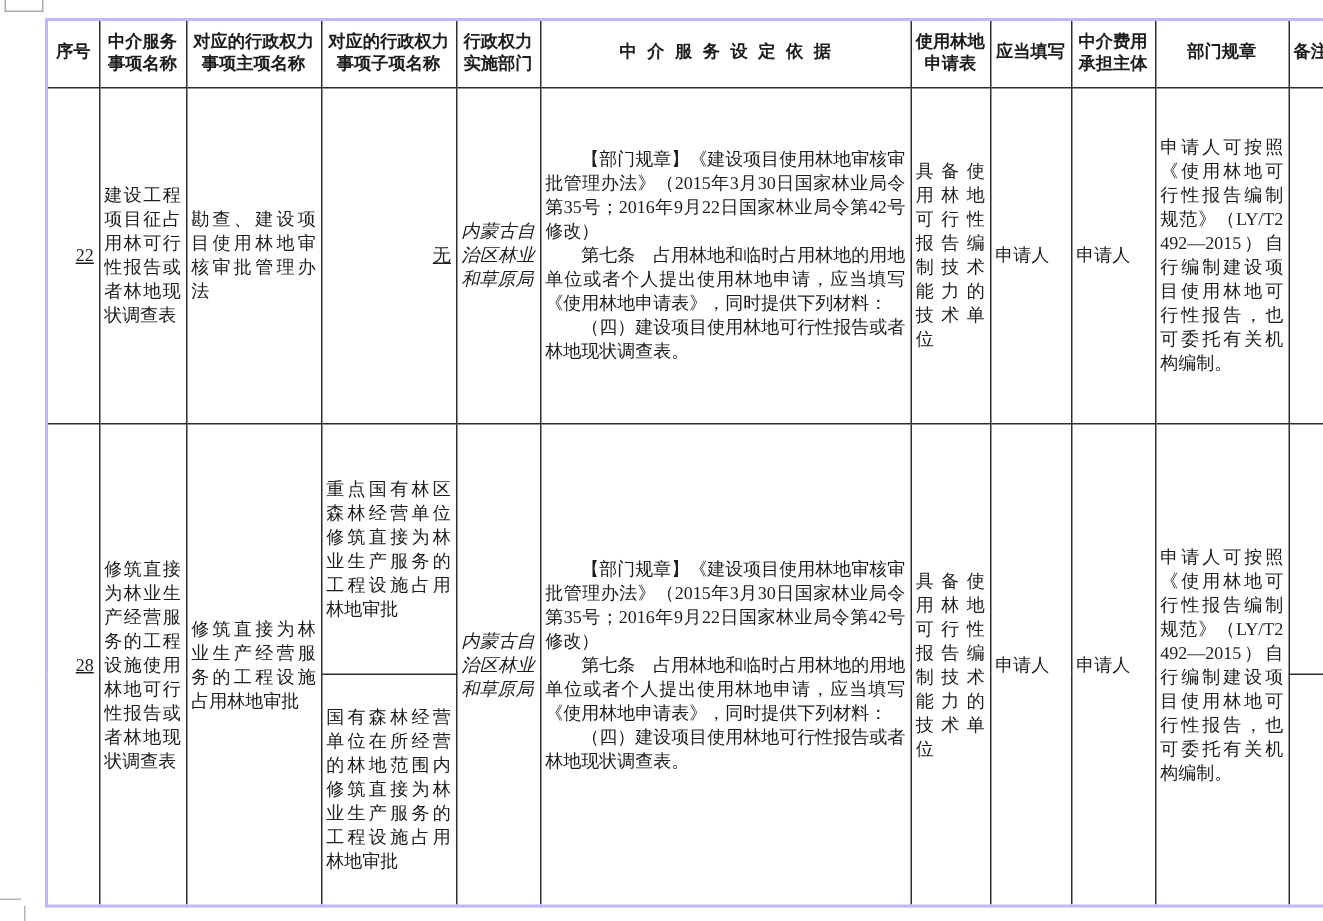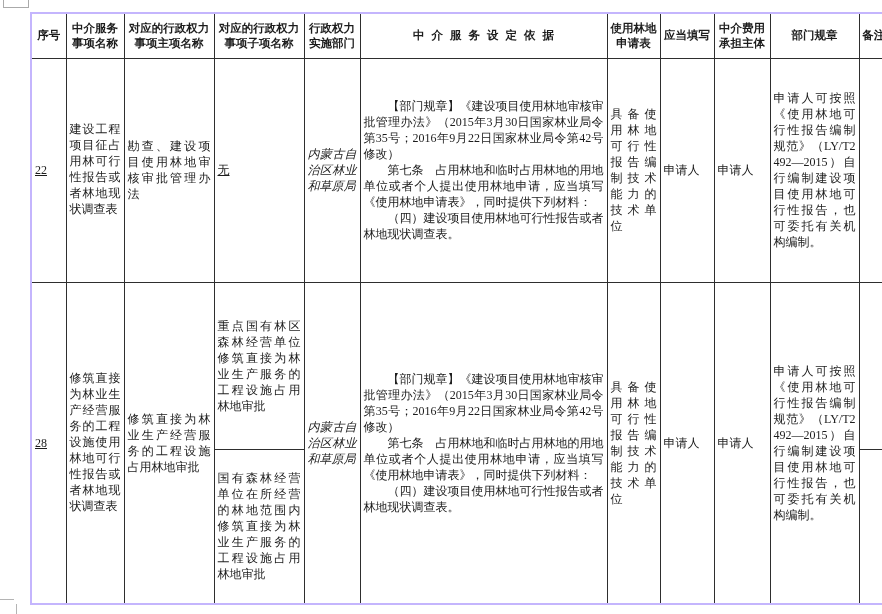--- a/index.html
+++ b/index.html
@@ -20,23 +20,23 @@
     padding:0 3px;
     overflow:hidden;
     font-weight:normal;
   }
   .doc-table th{
     font-family:"Liberation Sans","DejaVu Sans",sans-serif;
     font-weight:bold;font-size:11.5px;line-height:15px;
     text-align:center;padding:0 1px;
   }
   th.sp{letter-spacing:7px;padding-left:8px;}
-  .c{text-align:left;text-decoration:underline;}
+  .c{text-align:right;text-decoration:underline;}
   .j{text-align:justify;word-break:break-all;}
-  .name-cell{padding:0 3px;font-family:Liberation Mono, monospace;}
+  .name-cell{padding:0 3px;}
   .agency-cell{padding:0 1px;}
   .dept-cell{padding:0 2px;font-style:italic;}
   .basis-cell{padding:0 4px;}
   .decision-cell{padding:0 2px;margin-left:16px;}
   .basis-p{margin:0;text-indent:2em;text-align:justify;word-break:break-all;}
   .plain{padding:0 4px;}
   
   .frag{position:absolute;background:transparent;}
   .frag-topleft{left:3px;top:-2px;width:24px;height:9px;
     border-left:1px solid #aaaaaa;border-right:1px solid #aaaaaa;border-bottom:1px solid #aaaaaa;}

